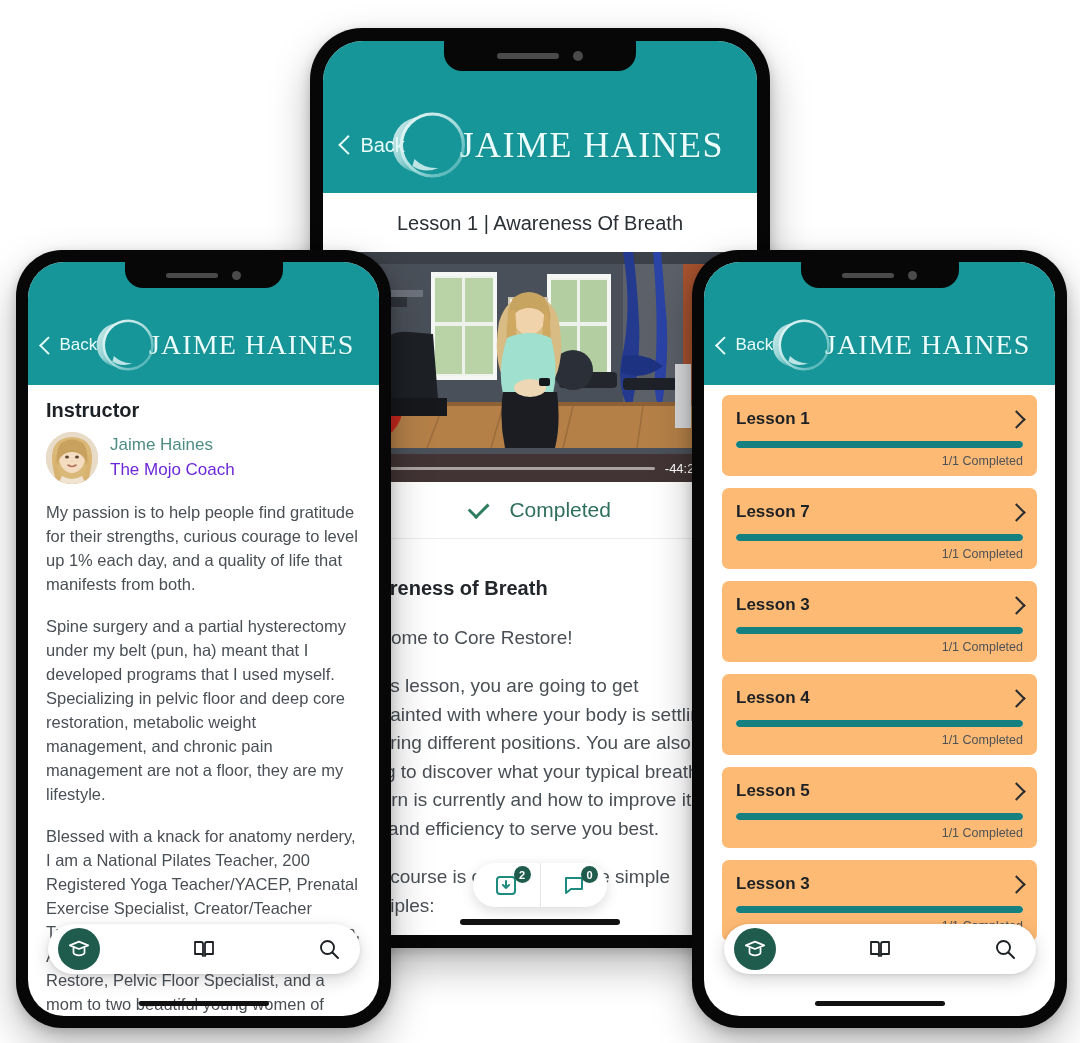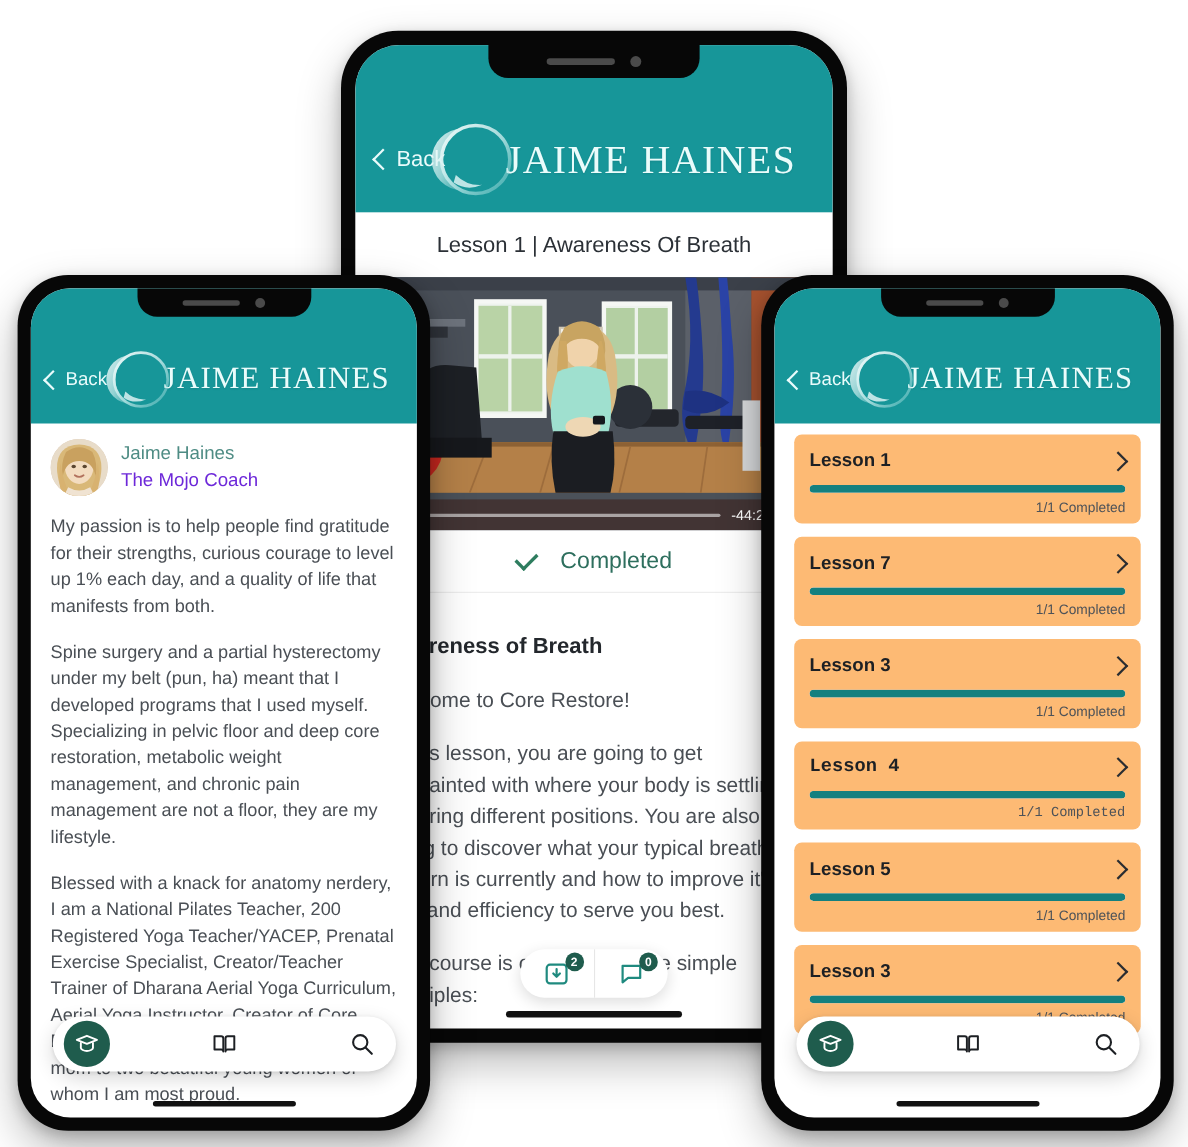--- a/index.html
+++ b/index.html
@@ -261,20 +261,21 @@
                 <path d="M30 14 A31 31 0 0 0 30 70 A24 24 0 0 1 30 14 Z" fill="url(#mg2)" opacity=".9"></path>
                 <path d="M24 56 q10 10 24 9 q-14 6 -26 -2 z" fill="#e7f7f7" opacity=".8"></path>
               </svg>
             </span>
             <span class="brandtxt" style="font-size:28px;">JAIME HAINES</span>
           </div>
         </div>
       </div>
 
       <div style="padding:14px 18px 0;">
+        <div class="sec-title" style="font-size:20px;margin-bottom:10px;">Instructor</div>
 
         <div class="instr-row" style="gap:12px;margin-bottom:8px;">
           <span class="avatar" style="width:52px;height:52px;">
             <svg class="av-svg" width="52" height="52" viewBox="0 0 52 52">
               <rect width="52" height="52" fill="#e8dcc9"></rect>
               <path d="M6 30 q-2 -24 20 -25 q22 1 20 25 q-2 18 -10 22 l-20 0 q-8 -4 -10 -22z" fill="#d9b878"></path>
               <ellipse cx="26" cy="25" rx="13" ry="16" fill="#f3dcc0"></ellipse>
               <path d="M14 12 q12 -9 24 0 q5 10 3 22 q-3 -14 -15 -14 q-12 0 -15 14 q-2 -12 3 -22z" fill="#c9a15f"></path>
               <path d="M9 22 q-3 18 2 30 l7 0 q-7 -14 -9 -30z" fill="#d8b270"></path>
               <path d="M43 22 q3 18 -2 30 l-7 0 q7 -14 9 -30z" fill="#d8b270"></path>
@@ -386,21 +387,21 @@
           <div class="lc-top">
             <span class="lc-name" style="font-size:17px;">Lesson 3</span>
             <span class="chev-r" style="width:11px;height:11px;"></span>
           </div>
           <div class="bar" style="height:7px;margin:12px 0 6px;">
             <i style="width:100%"></i>
           </div>
           <div class="lc-sub" style="font-size:12.5px;">1/1 Completed</div>
         </div>
 
-        <div class="lesson-card" style="padding:14px 14px 8px;margin-bottom:12px;font-family:Liberation Mono, monospace;">
+        <div class="lesson-card" style="padding:14px 14px 8px;margin-bottom:12px;">
           <div class="lc-top">
             <span class="lc-name" style="font-size:17px;">Lesson 4</span>
             <span class="chev-r" style="width:11px;height:11px;"></span>
           </div>
           <div class="bar" style="height:7px;margin:12px 0 6px;">
             <i style="width:100%"></i>
           </div>
           <div class="lc-sub" style="font-size:12.5px;">1/1 Completed</div>
         </div>
 

